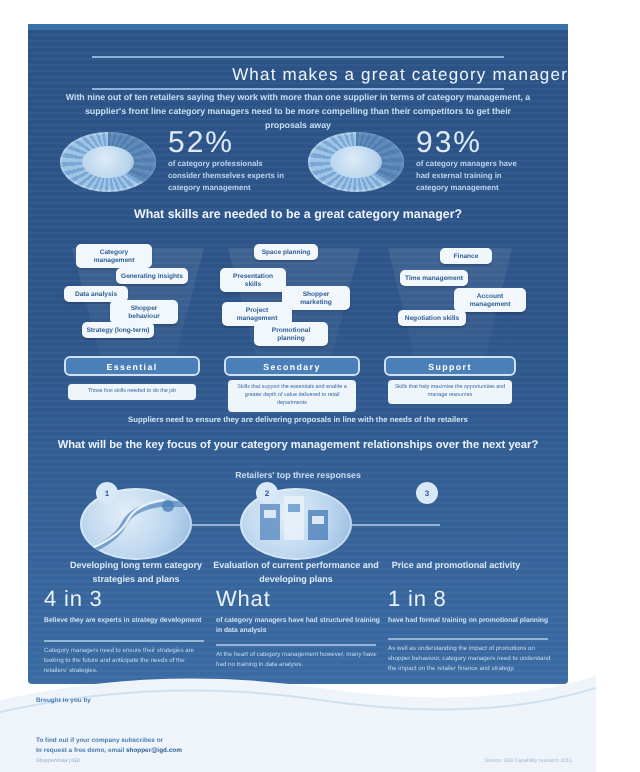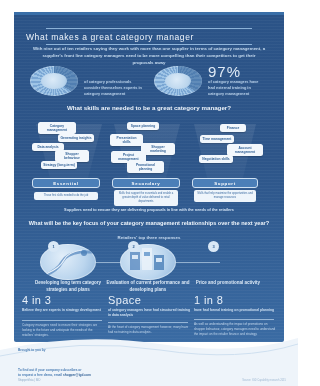--- a/index.html
+++ b/index.html
@@ -30,21 +30,21 @@
     background: #3a6fa8;
   }
 
   
   .hdr-rule {
     position: absolute; height: 1px; background: #9dc3e6; opacity: .85;
   }
   .title {
     position: absolute;
     left: 0; right: 0;
-    text-align: left;
+    text-align: right;
     color: #eef4fb;
     font-size: 8.5px;
     letter-spacing: .6px;
     font-weight: 400;
     margin-left: 12px;
   }
   .subtitle {
     position: absolute;
     left: 18px; right: 18px;
     text-align: center;
@@ -295,27 +295,28 @@
 
     <div class="hdr-rule" style="left:32px; right:32px; top:16px;"></div>
     <div class="title" style="top:20px;">What makes a great category manager</div>
     <div class="hdr-rule" style="left:32px; right:32px; top:32px;"></div>
     <div class="subtitle" style="top:34px;">With nine out of ten retailers saying they work with more than one supplier in terms of category management, a supplier's front line category managers need to be more compelling than their competitors to get their proposals away</div>
 
     <div class="pie" style="left:16px; top:54px; width:48px; height:30px;">
       <div class="pie-wedge"></div>
       <div class="pie-inner"></div>
     </div>
+    <div class="big-pct" style="left:70px; top:52px;">52%</div>
     <div class="pct-desc" style="left:70px; top:67px;">of category professionals consider themselves experts in category management</div>
 
     <div class="pie" style="left:140px; top:54px; width:48px; height:30px;">
       <div class="pie-wedge"></div>
       <div class="pie-inner"></div>
     </div>
-    <div class="big-pct" style="left:194px; top:52px;">97%</div>
+    <div class="big-pct" style="left:194px; top:52px;">93%</div>
     <div class="pct-desc" style="left:194px; top:67px;">of category managers have had external training in category management</div>
 
     <div class="sec-title" style="top:92px;">What skills are needed to be a great category manager?</div>
 
     <div class="funnel" style="left:22px; top:112px; width:66px; height:56px; clip-path:polygon(0 0,100% 0,78% 100%,22% 100%);"></div>
     <div class="funnel" style="left:100px; top:112px; width:66px; height:56px; clip-path:polygon(0 0,100% 0,78% 100%,22% 100%);"></div>
     <div class="funnel" style="left:180px; top:112px; width:62px; height:56px; clip-path:polygon(0 0,100% 0,78% 100%,22% 100%);"></div>
 
     <div class="skill-chip" style="left:24px; top:110px; width:38px;">Category management</div>
     <div class="skill-chip" style="left:44px; top:122px; width:36px;">Generating insights</div>
@@ -374,21 +375,21 @@
     <div class="focus-label" style="left:90px; top:268px;">Evaluation of current performance and developing plans</div>
 
     <div class="focus-badge" style="left:194px; top:229px;">3</div>
     <div class="focus-label" style="left:170px; top:268px;">Price and promotional activity</div>
 
     <div class="stat-big" style="left:8px; top:283px;">4 in 3</div>
     <div class="stat-sub" style="left:8px; top:296px;">Believe they are experts in strategy development</div>
     <div class="stat-rule" style="left:8px; top:308px;"></div>
     <div class="stat-body" style="left:8px; top:311px;">Category managers need to ensure their strategies are looking to the future and anticipate the needs of the retailers' strategies.</div>
 
-    <div class="stat-big" style="left:94px; top:283px;">Space</div>
+    <div class="stat-big" style="left:94px; top:283px;">What</div>
     <div class="stat-sub" style="left:94px; top:296px;">of category managers have had structured training in data analysis</div>
     <div class="stat-rule" style="left:94px; top:310px;"></div>
     <div class="stat-body" style="left:94px; top:313px;">At the heart of category management however, many have had no training in data analysis.</div>
 
     <div class="stat-big" style="left:180px; top:283px;">1 in 8</div>
     <div class="stat-sub" style="left:180px; top:296px;">have had formal training on promotional planning</div>
     <div class="stat-rule" style="left:180px; top:307px;"></div>
     <div class="stat-body" style="left:180px; top:310px;">As well as understanding the impact of promotions on shopper behaviour, category managers need to understand the impact on the retailer finance and strategy.</div>
   </div>
 

